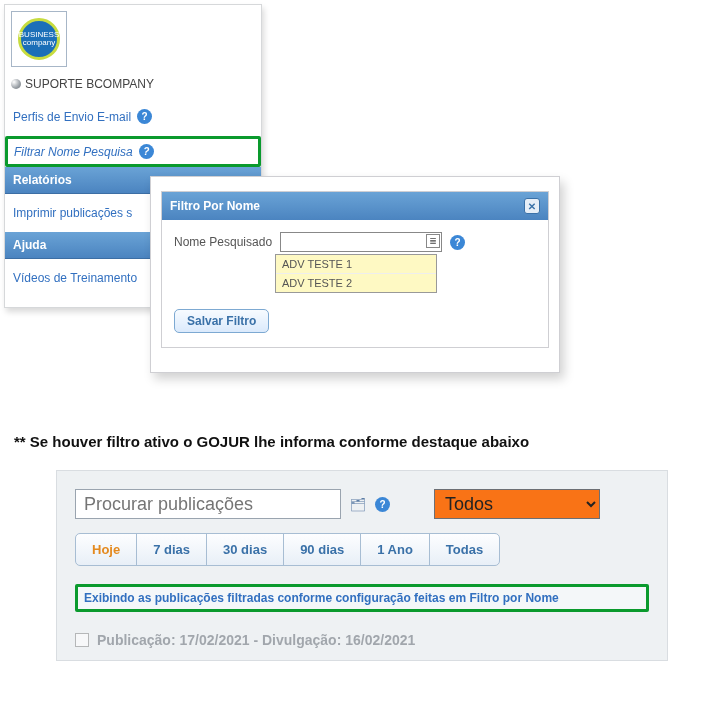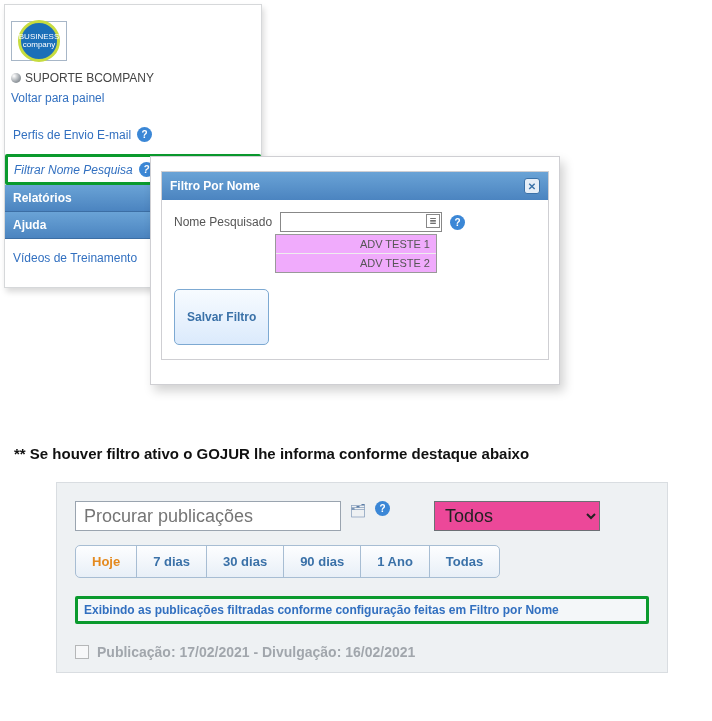--- a/index.html
+++ b/index.html
@@ -13,23 +13,23 @@
   .panel {
     border: 1px solid #d6d8da;
     background: #fff;
     box-shadow: 2px 4px 6px rgba(0,0,0,0.15);
     margin: 4px 0 0 4px;
     width: 258px;
     padding-bottom: 10px;
   }
   .logo-wrap { padding: 6px; }
   .logo-box {
-    width: 56px; height: 40px;
+    width: 56px; height: 56px;
     border: 1px solid #a7b6c7;
-    display: flex; align-items: center; justify-content: center; margin-top: 10px;
+    display: flex; align-items: center; justify-content: center;
   }
   .logo-circle {
     width: 42px; height: 42px; border-radius: 50%;
     background: #1b6fb8;
     border: 3px solid #c7dc3f;
     display: flex; align-items: center; justify-content: center;
     color: #fff; font-size: 8px; text-align: center; line-height: 1;
   }
   .user-line {
     display: flex; align-items: center; gap: 4px;
@@ -105,68 +105,67 @@
     width: 14px; height: 14px;
     background: #fff; border: 1px solid #888;
     display: inline-block;
     font-size: 9px; line-height: 12px; text-align: center; color:#444;
     cursor: pointer;
   }
   .dropdown-list {
     margin: 2px 0 0 101px;
     width: 162px;
     border: 1px solid #999;
-    background: #f0abfc;
-    text-align: right;
+    background: #fef9c3;
   }
   .dropdown-list div {
     padding: 3px 6px; color: #555; font-size: 11px;
     cursor: pointer;
   }
   .dropdown-list div + div { border-top: 1px solid #eee; }
   .btn-save {
     margin: 14px 0 14px 12px;
     display: inline-block;
     border: 1px solid #7da9d2;
     border-radius: 5px;
     background: linear-gradient(#f7fbff, #dbeafc);
     color: #3a71a8; font-weight: bold;
-    padding: 20px 12px;
+    padding: 4px 12px;
     cursor: pointer;
   }
 
   .note {
     margin: 60px 14px 12px 14px;
     font-size: 15px; font-weight: bold; color: #111;
   }
 
   
   .bottom {
     margin: 20px 0 0 56px;
     width: 612px;
     border: 1px solid #d9dde1;
     background: #eef1f3;
     padding: 18px 18px 12px 18px;
   }
-  .search-row { display: flex; gap: 8px; margin-bottom: 14px; }
+  .search-row { display: flex; align-items: center; gap: 8px; margin-bottom: 14px; }
   .search-input {
     width: 266px; height: 30px;
     border: 1px solid #9aa4af;
     font-size: 18px; color: #9b9fa5;
     padding: 0 8px; background:#fff;
   }
   .icon-btn {
     width: 18px; height: 18px;
     display: inline-flex; align-items: center; justify-content: center;
     color: #5d7ea6; cursor: pointer; font-size: 13px;
   }
   .select-all {
     width: 166px; height: 30px;
     border: 1px solid #6c6f74;
-    background: #ec4899;
+    background: #f97316;
     font-size: 18px; color: #222;
     padding: 0 6px;
   }
   .tabs {
     display: flex; border: 1px solid #a7bdd3; border-radius: 5px;
     overflow: hidden; width: fit-content;
     background: linear-gradient(#fdfeff, #e8eff7);
   }
   .tab {
     padding: 8px 16px;
@@ -199,34 +198,34 @@
 <div class="panel">
   <div class="logo-wrap">
     <div class="logo-box">
       <div class="logo-circle">BUSINESS company</div>
     </div>
   </div>
   <div class="user-line">
     <span class="status-dot"></span>
     <span>SUPORTE BCOMPANY</span>
   </div>
-  <div class="link-back">
-    <a href="#">Voltar para painel</a>
-  </div>
 
   <div class="item">
     <span class="txt">Perfis de Envio E-mail</span>
     <span class="help-icon">?</span>
   </div>
   <div class="item highlight-green">
     <span class="txt">Filtrar Nome Pesquisa</span>
     <span class="help-icon">?</span>
   </div>
 
   <div class="section-hdr">Relatórios</div>
+  <div class="item">
+    <span class="txt">Imprimir publicações s</span>
+  </div>
 
   <div class="section-hdr">Ajuda</div>
   <div class="item">
     <span class="txt">Vídeos de Treinamento</span>
   </div>
 </div>
 
 <div class="popover">
   <div class="inner-wrap">
     <div class="pop-hdr">

